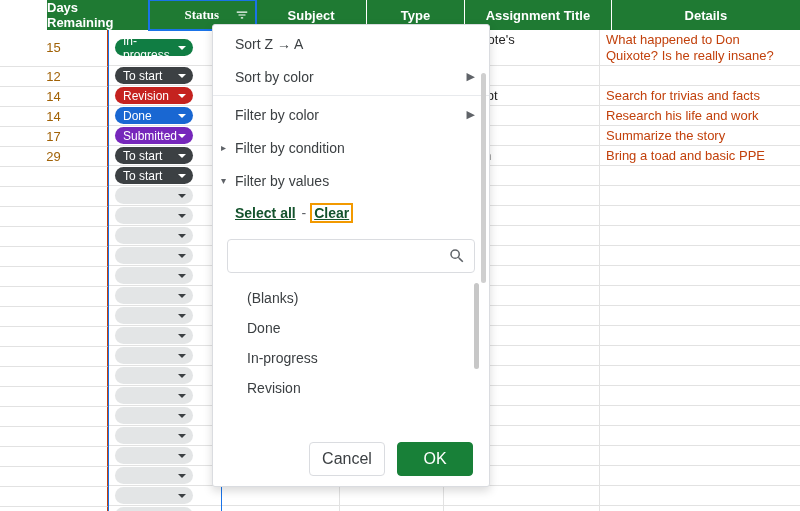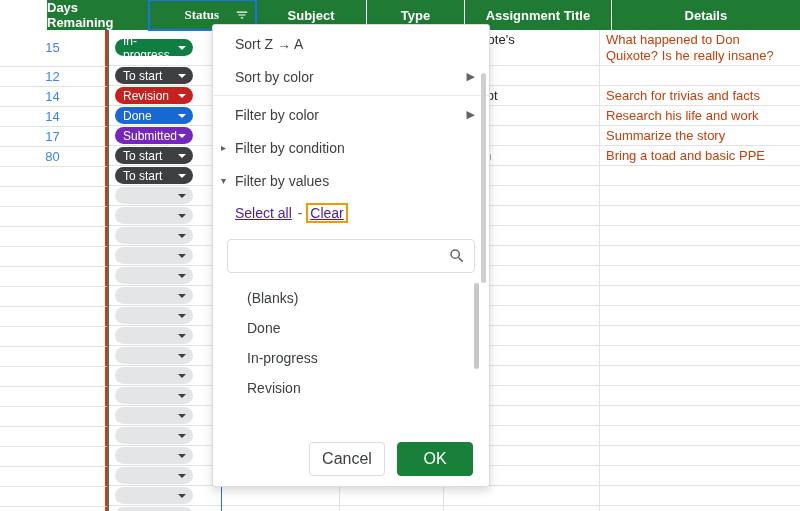--- a/index.html
+++ b/index.html
@@ -18,21 +18,21 @@
   .col-title  { width: 156px; }
   .col-details{ width: 200px; }
 
   .body { display: flex; }
   .body-col-days   { flex: 0 0 108px; }
   .body-col-status { flex: 0 0 114px; border-left: 1px solid #1a73e8; border-right: 1px solid #1a73e8; }
   .body-col-rest   { flex: 1 1 auto; display: flex; flex-direction: column; }
   .body-row-height { height: 20px; }
   .sep { border-bottom: 1px solid #e2e2e2; }
 
-  .days-cell { text-align: center; line-height: 20px; color: #3b82f6; border-right: 3px solid #c2410c; }
+  .days-cell { text-align: center; line-height: 20px; color: #a16207; border-right: 1px solid #c2410c; }
   .row-tall .days-cell, .row-tall .details-cell, .row-tall .title-cell { height: 36px; }
 
   .status-cell { padding: 1px 6px; display: flex; align-items: center; }
   .pill { border-radius: 10px; height: 17px; width: 78px; display: inline-flex; align-items: center; padding: 0 6px 0 8px; color: #fff; font-size: 12px; position: relative; }
   .pill .caret { margin-left: auto; }
   .pill.empty { background: #e3e5e6; }
   .pill.empty .caret { color: #555; }
   .pill-inprogress { background: #107d43; }
   .pill-tostart    { background: #3c4043; }
   .pill-revision   { background: #c5221f; }
@@ -61,21 +61,21 @@
   .popup-inner { padding: 2px 0 0 0; height: 100%; position: relative; }
   .menu-item { display: flex; align-items: center; height: 33px; padding: 0 14px 0 22px; color: #3c4043; font-size: 14px; cursor: pointer; }
   .menu-item.indent { padding-left: 22px; }
   .menu-item .submenu-arrow { margin-left: auto; color: #5f6368; font-size: 11px; }
   .menu-item .disclosure { position: absolute; left: 8px; font-size: 10px; color: #5f6368; }
   .menu-item.rel { position: relative; }
   .divider { height: 1px; background: #e8eaed; margin: 2px 0; }
 
   .values-block { padding: 8px 14px 0 22px; }
   .link-row { font-size: 14px; }
-  .lnk { color: #4c1d95; text-decoration: underline; cursor: pointer; }
+  .lnk { color: #14532d; text-decoration: underline; cursor: pointer; font-weight: bold; }
   .lnk.highlight { outline: 2px solid #f29900; outline-offset: 0; padding: 0 2px; text-decoration: underline; }
   .sep-dash { color: #5f6368; padding: 0 2px; }
 
   .search-wrap { margin: 18px 14px 0 14px; border: 1px solid #dadce0; border-radius: 4px; height: 34px; display: flex; align-items: center; padding: 0 8px 0 10px; }
   .search-wrap input { border: none; outline: none; flex: 1; font-size: 14px; background: transparent; }
   .mag svg { display: block; }
 
   .value-list { margin: 10px 6px 0 34px; height: 120px; overflow: hidden; position: relative; }
   .value-item { height: 30px; display: flex; align-items: center; font-size: 14px; color: #3c4043; }
   .value-scroll-thumb { position: absolute; right: 4px; top: 0; width: 5px; height: 86px; background: #c7c7c7; border-radius: 3px; }
@@ -121,21 +121,21 @@
   </div>
 
   <div class="body">
 
     <div class="body-col-days" id="col-days">
         <div class="days-cell sep row-tall" style="line-height: 36px;">15</div>
         <div class="days-cell sep body-row-height">12</div>
         <div class="days-cell sep body-row-height">14</div>
         <div class="days-cell sep body-row-height">14</div>
         <div class="days-cell sep body-row-height">17</div>
-        <div class="days-cell sep body-row-height">80</div>
+        <div class="days-cell sep body-row-height">29</div>
         <div class="days-cell sep body-row-height"></div>
         <div class="days-cell sep body-row-height"></div>
         <div class="days-cell sep body-row-height"></div>
         <div class="days-cell sep body-row-height"></div>
         <div class="days-cell sep body-row-height"></div>
         <div class="days-cell sep body-row-height"></div>
         <div class="days-cell sep body-row-height"></div>
         <div class="days-cell sep body-row-height"></div>
         <div class="days-cell sep body-row-height"></div>
         <div class="days-cell sep body-row-height"></div>

